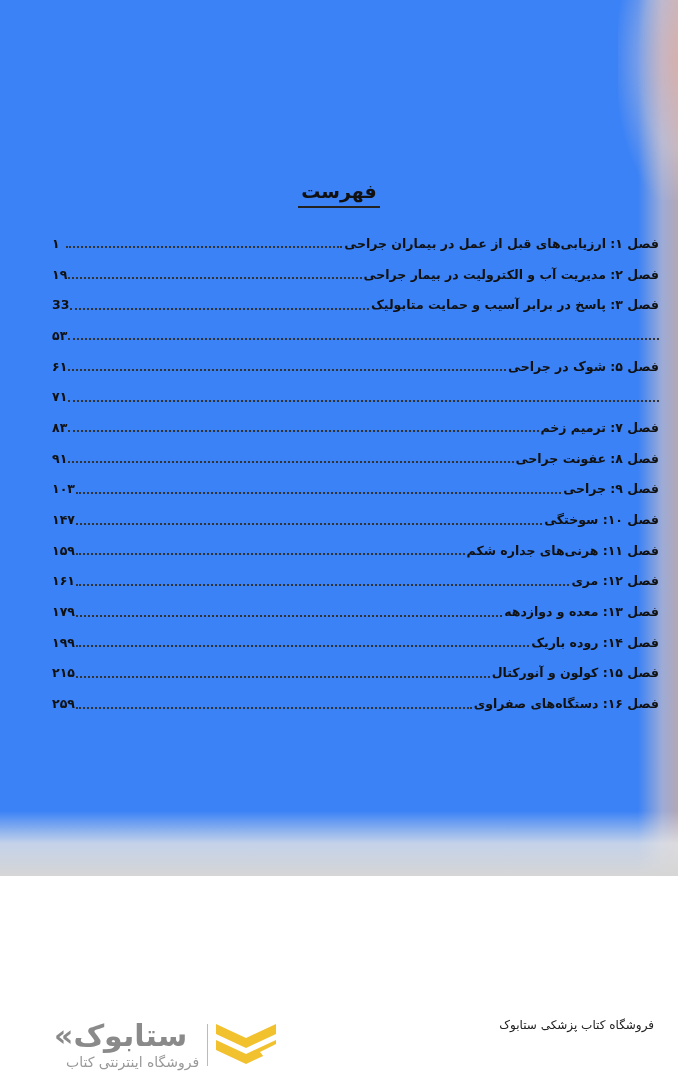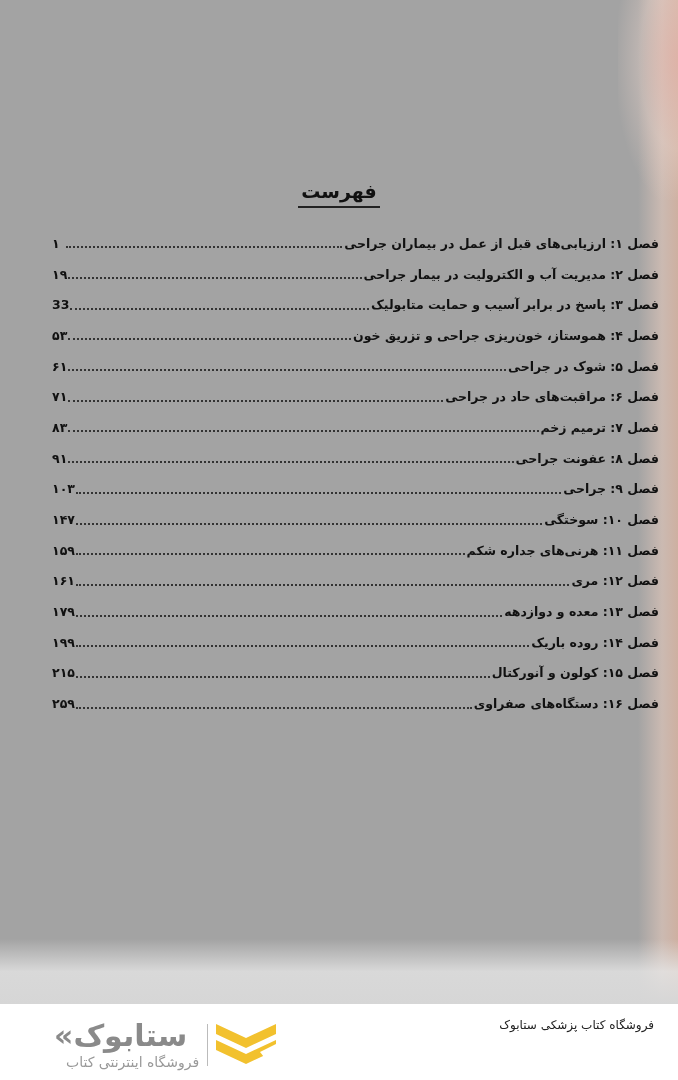--- a/index.html
+++ b/index.html
@@ -1,21 +1,21 @@
 <!DOCTYPE html>
 <html><head>
   <meta charset="utf-8">
   <style>
     * { margin: 0; padding: 0; box-sizing: border-box; }
     html, body { width: 678px; height: 1080px; overflow: hidden; background: #ffffff; }
     body { position: relative; font-family: "DejaVu Sans", sans-serif; color: #111; }
 
     .page {
-      position: absolute; left: 0; top: 0; width: 678px; height: 1004px;
-      background: #a3a3a3; overflow: hidden;
+      position: absolute; left: 0; top: 0; width: 678px; height: 876px;
+      background: #3b82f6; overflow: hidden;
     }
     
     .edge-tint {
       position: absolute; right: 0; top: 0; width: 40px; height: 1004px;
       background: linear-gradient(to right, rgba(255,255,255,0) 0%, rgba(236,205,190,0.55) 60%, rgba(220,180,160,0.75) 100%);
       pointer-events: none;
     }
     .edge-tint-top {
       position: absolute; right: 0; top: 0; width: 60px; height: 200px;
       background: radial-gradient(ellipse at 100% 30%, rgba(228,180,170,0.7) 0%, rgba(240,215,205,0.35) 45%, rgba(255,255,255,0) 75%);
@@ -106,31 +106,29 @@
         <span class="toc-label">فصل ۲: مدیریت آب و الکترولیت در بیمار جراحی</span>
         <span class="toc-dots"></span>
         <span class="toc-page">۱۹</span>
       </div>
     <div class="toc-row">
         <span class="toc-label">فصل ۳: پاسخ در برابر آسیب و حمایت متابولیک</span>
         <span class="toc-dots"></span>
         <span class="toc-page">33</span>
       </div>
     <div class="toc-row">
-        <span class="toc-label">فصل ۴: هموستاز، خون‌ریزی جراحی و تزریق خون</span>
         <span class="toc-dots"></span>
         <span class="toc-page">۵۳</span>
       </div>
     <div class="toc-row">
         <span class="toc-label">فصل ۵: شوک در جراحی</span>
         <span class="toc-dots"></span>
         <span class="toc-page">۶۱</span>
       </div>
     <div class="toc-row">
-        <span class="toc-label">فصل ۶: مراقبت‌های حاد در جراحی</span>
         <span class="toc-dots"></span>
         <span class="toc-page">۷۱</span>
       </div>
     <div class="toc-row">
         <span class="toc-label">فصل ۷: ترمیم زخم</span>
         <span class="toc-dots"></span>
         <span class="toc-page">۸۳</span>
       </div>
     <div class="toc-row">
         <span class="toc-label">فصل ۸: عفونت جراحی</span>

